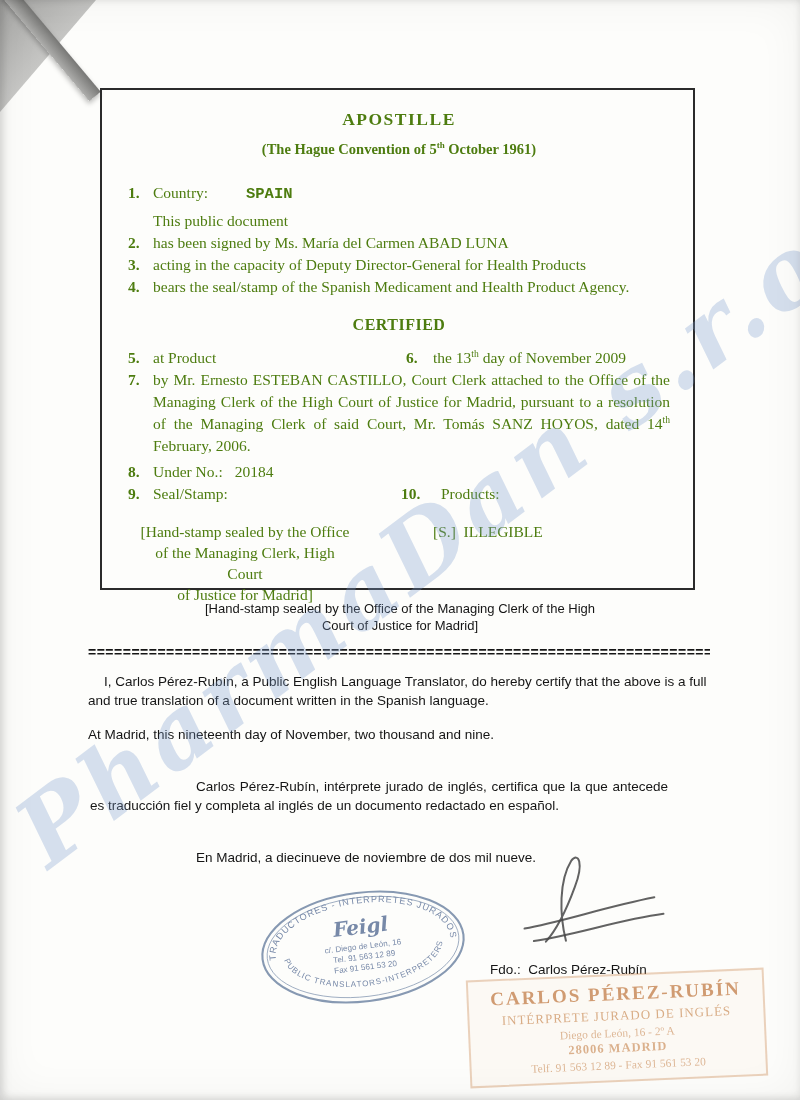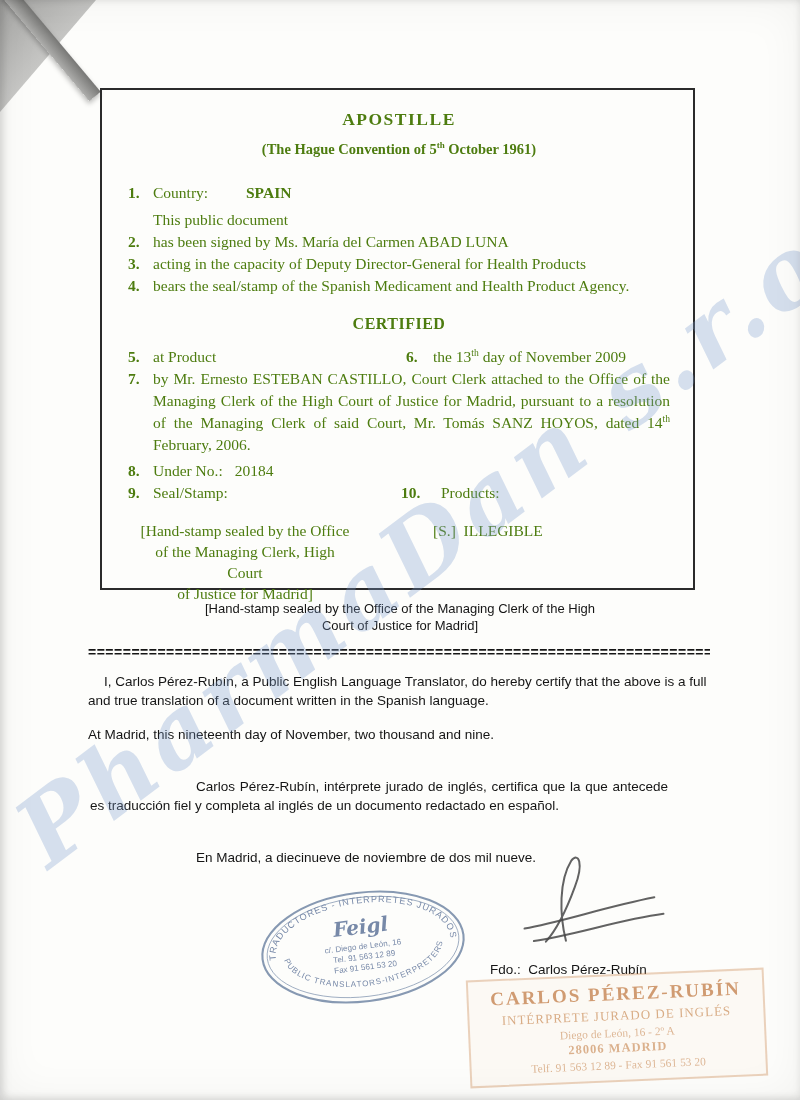--- a/index.html
+++ b/index.html
@@ -27,21 +27,21 @@
 
   
   .apostille-box { position:absolute; left:100px; top:88px; width:595px; height:502px; z-index:10;
      border:2px solid #2b2b2b; padding:16px 23px 0 26px; font-size:15.5px; color:#4d7c0f; }
   .box-title { margin-top:3px; text-align:center; font-weight:bold; font-size:17.5px; letter-spacing:1.5px; }
   .box-subtitle { margin-top:11px; text-align:center; font-weight:bold; font-size:14.5px; }
   sup { font-size:.62em; vertical-align:super; line-height:0;margin-top:24px; }
 
   .itemrow { display:flex; line-height:22px; }
   .num { flex:0 0 25px; font-weight:bold; }
-  .bold { font-weight:bold; }
+  .bold { font-weight:bold;font-family:Liberation Mono, monospace; }
   .label-country { display:inline-block; width:93px; }
   .mt-item1 { margin-top:24px; }
   .intro-line { margin-top:5px; padding-left:25px; line-height:22px; }
   .certified-heading { margin-top:18px; text-align:center; font-weight:bold; font-size:16px; letter-spacing:.5px; }
   .row2col { display:grid; grid-template-columns:25px 253px 27px 1fr; line-height:22px; margin-top:13px; }
   .row2col .n { font-weight:bold; }
   .para7 { display:flex; line-height:22px; }
   .para7 .txt { text-align:justify; }
   .mt-item8 { margin-top:4px; }
   .row910 { display:grid; grid-template-columns:25px 248px 40px 1fr; line-height:22px; }

